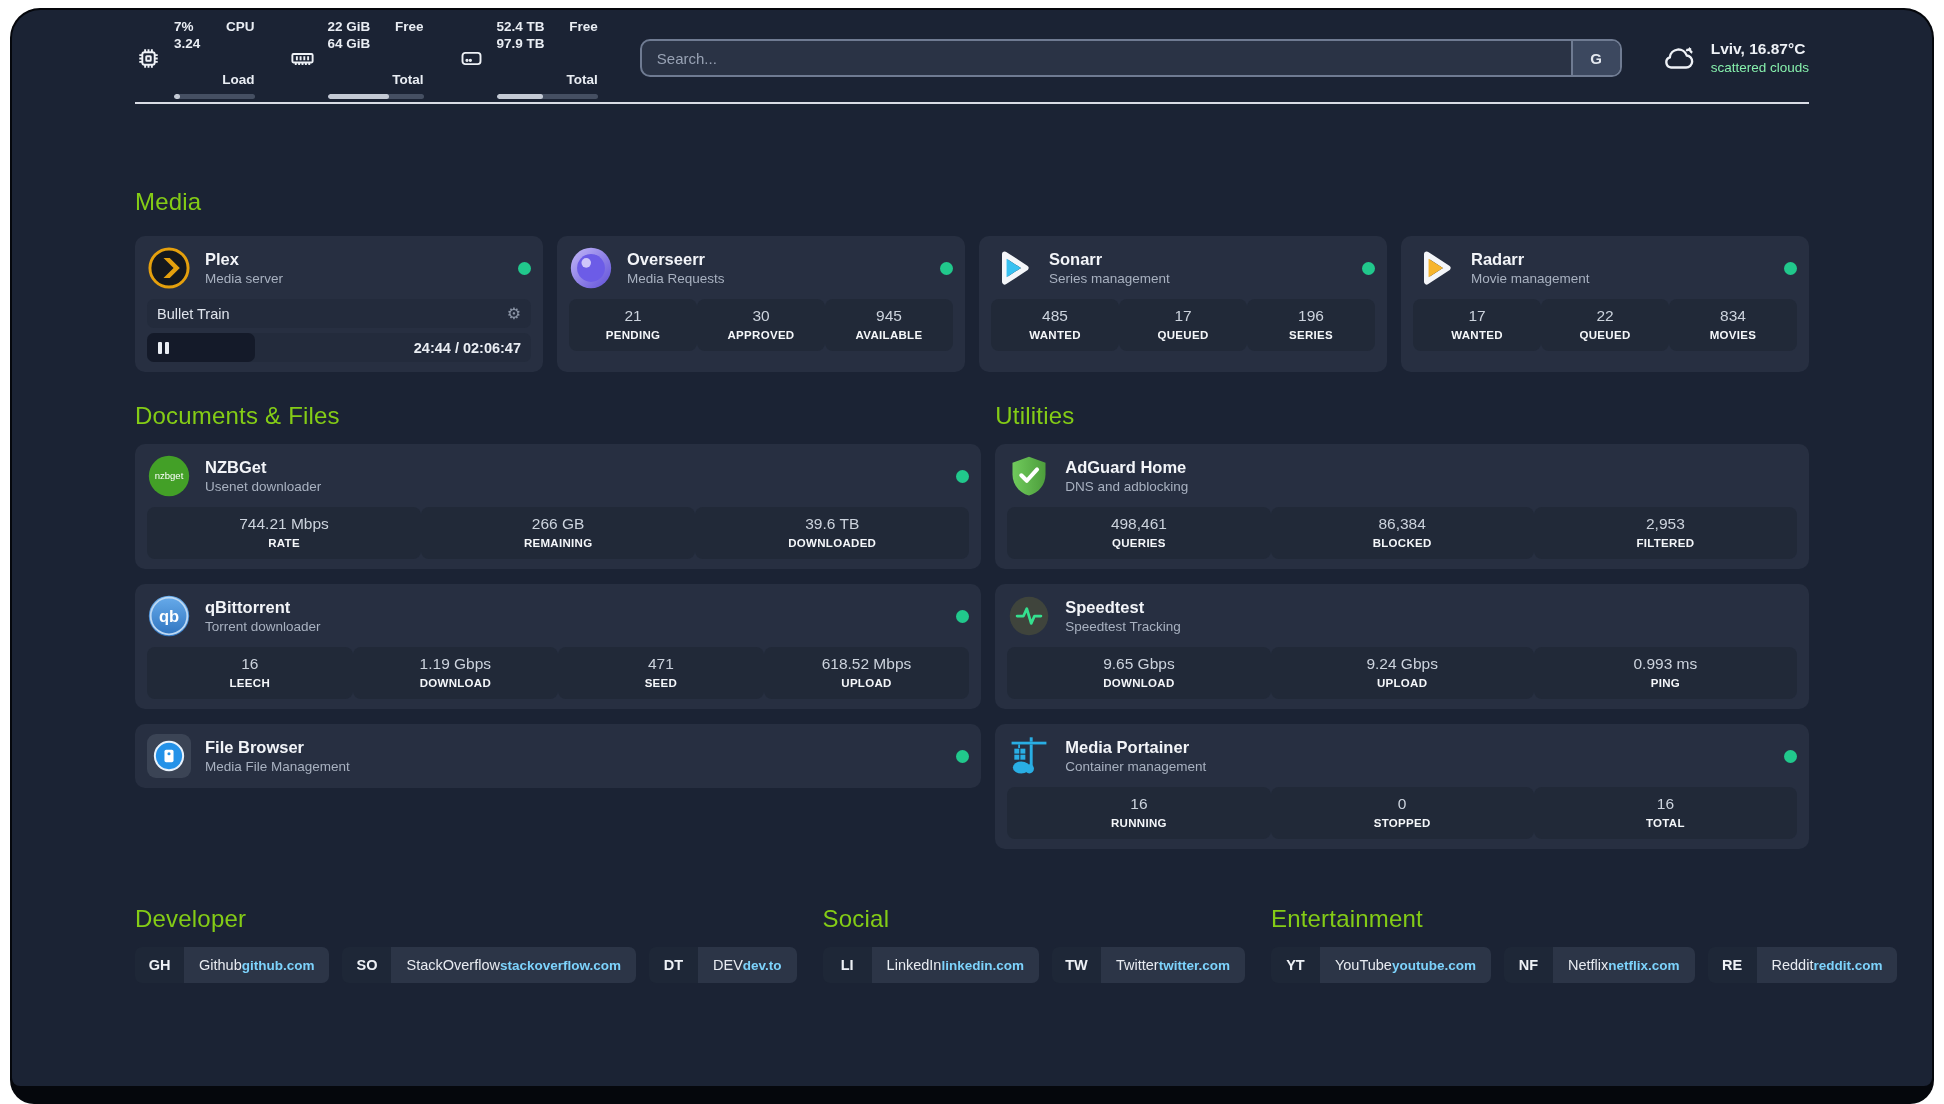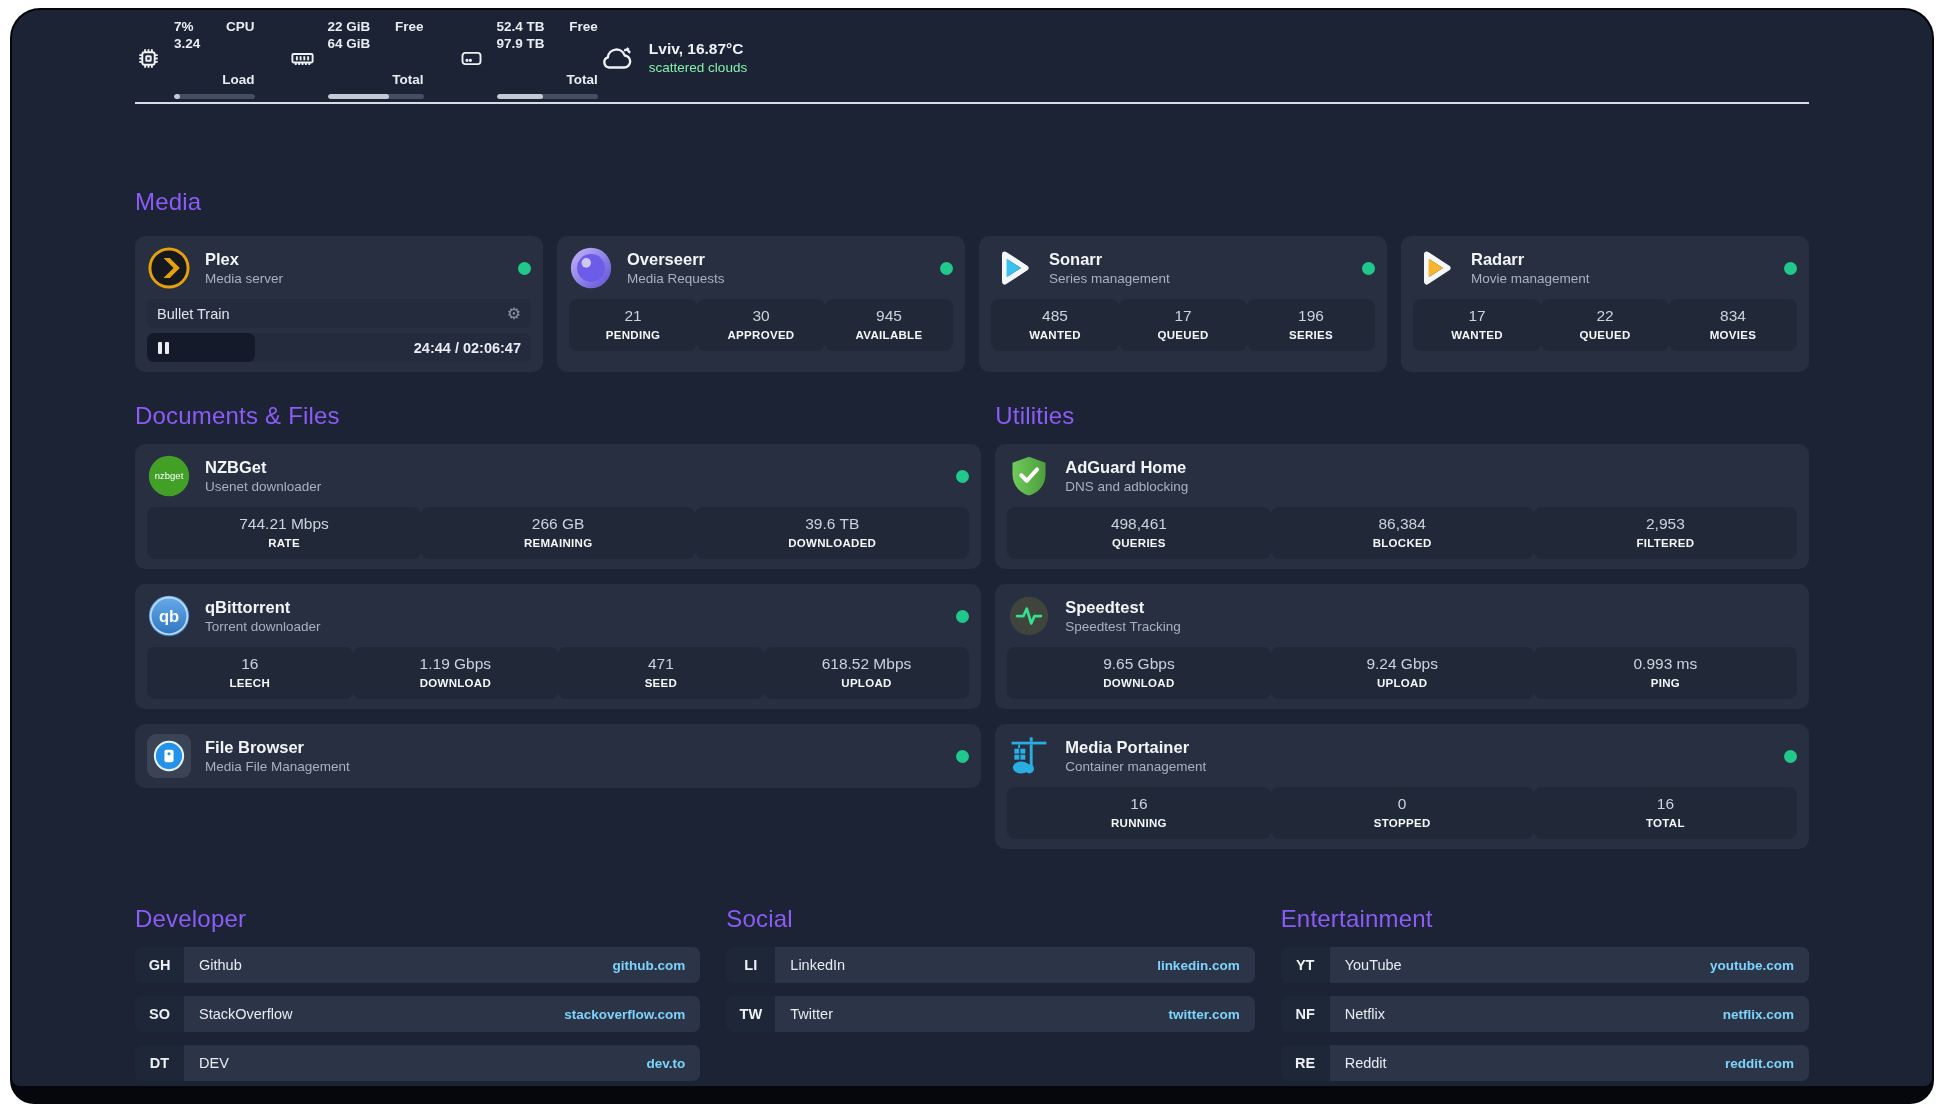--- a/index.html
+++ b/index.html
@@ -26,21 +26,21 @@
   .g-btn { position:absolute; right:2px; top:2px; bottom:2px; width:49px; background:#3c485f; border:none; border-left:2px solid #6f7b92; border-radius:0 8px 8px 0; color:#e4e8ef; font-size:15px; font-weight:600; cursor:pointer; font-family:inherit; }
 
   .weather { display:flex; align-items:center; gap:13px; }
   .weather-icon { width:38px; height:38px; color:#eef1f6; }
   .weather-txt1 { font-size:15.5px; font-weight:600; color:#eef1f6; line-height:20px; }
   .weather-txt2 { font-size:13.5px; color:#86efac; line-height:18px; }
 
   .separator { border:none; border-top:2px solid rgba(233,237,244,.92); margin-top:18px; }
 
   
-  .section-title { font-size:24px; font-weight:500; color:#8b5cf6; letter-spacing:.2px; }
+  .section-title { font-size:24px; font-weight:500; color:#84cc16; letter-spacing:.2px; }
   .media-section { margin-top:84px; }
   .media-grid { display:grid; grid-template-columns:repeat(4,1fr); gap:14px; margin-top:20px; }
 
   .card { background:#272f41; border-radius:10px; padding:10px 12px; cursor:pointer; }
   .card-head { display:flex; align-items:center; gap:14px; height:44px; }
   .app-icon { width:44px; height:44px; flex:none; display:flex; align-items:center; justify-content:center; }
   .app-icon svg { width:100%; height:100%; }
   .icon-tile { background:#3b4455; border-radius:9px; padding:5px; }
   .card-title { font-size:16.5px; font-weight:700; color:#f2f4f8; line-height:21px; }
   .card-sub { font-size:13.5px; color:#a8b1c0; line-height:17px; }
@@ -61,21 +61,21 @@
   .pause { position:absolute; left:11px; top:50%; transform:translateY(-50%); display:flex; gap:3.5px; cursor:pointer; }
   .pause span { width:3.5px; height:12px; background:#e9edf3; border-radius:1px; }
   .player-time { position:relative; font-size:14.5px; font-weight:700; color:#e9edf3; }
 
   .two-col { display:grid; grid-template-columns:1.04fr 1fr; gap:14px; margin-top:30px; }
   .col-head { margin-bottom:14px; }
   .col-cards { display:flex; flex-direction:column; gap:15px; }
 
   
   .bookmarks { display:grid; grid-template-columns:1.07fr 1fr 1fr; gap:26px; margin-top:56px; }
-  .bm-rows { display:flex; flex-direction:column; gap:13px; margin-top:14px; }
+  .bm-rows { display:flex; flex-direction:row; gap:13px; margin-top:14px; }
   .bm-row { display:flex; height:36px; cursor:pointer; }
   .bm-code { width:49px; flex:none; background:#1e2737; border-radius:7px 0 0 7px; color:#eef1f6; font-size:14.5px; font-weight:700; display:flex; align-items:center; justify-content:center; }
   .bm-bar { flex:1; background:#2c3547; border-radius:0 7px 7px 0; display:flex; align-items:center; justify-content:space-between; padding:0 15px 0 15px; }
   .bm-name { font-size:14.5px; color:#e8ebf1; }
   .bm-url { font-size:13.5px; color:#7dd3fc;font-weight:bold; }
 </style>
 </head>
 <body>
 
 <div class="frame">
@@ -148,20 +148,24 @@
                     <span>Total</span>
                   </div>
           </div>
           <div class="sys-bar">
                   <div style="width: 46%;"></div>
                 </div>
         </div>
       </div>
     </div>
 
+    <div class="searchbar">
+      <input type="text" placeholder="Search..." style="">
+      <button class="g-btn">G</button>
+    </div>
 
     <div class="weather">
       <svg class="weather-icon" viewBox="0 0 24 24" fill="none" stroke="currentColor" stroke-width="1.5">
         <path d="M7 18h9.5a3.8 3.8 0 0 0 .4-7.58A5.5 5.5 0 0 0 6.2 11.6 3.3 3.3 0 0 0 7 18Z"></path>
         <path d="M16.5 6.8a2.2 2.2 0 0 0 2.6-1.1 2.2 2.2 0 0 0 1.3 2.9"></path>
       </svg>
       <div>
         <div class="weather-txt1">Lviv, 16.87°C</div>
         <div class="weather-txt2">scattered clouds</div>
       </div>

